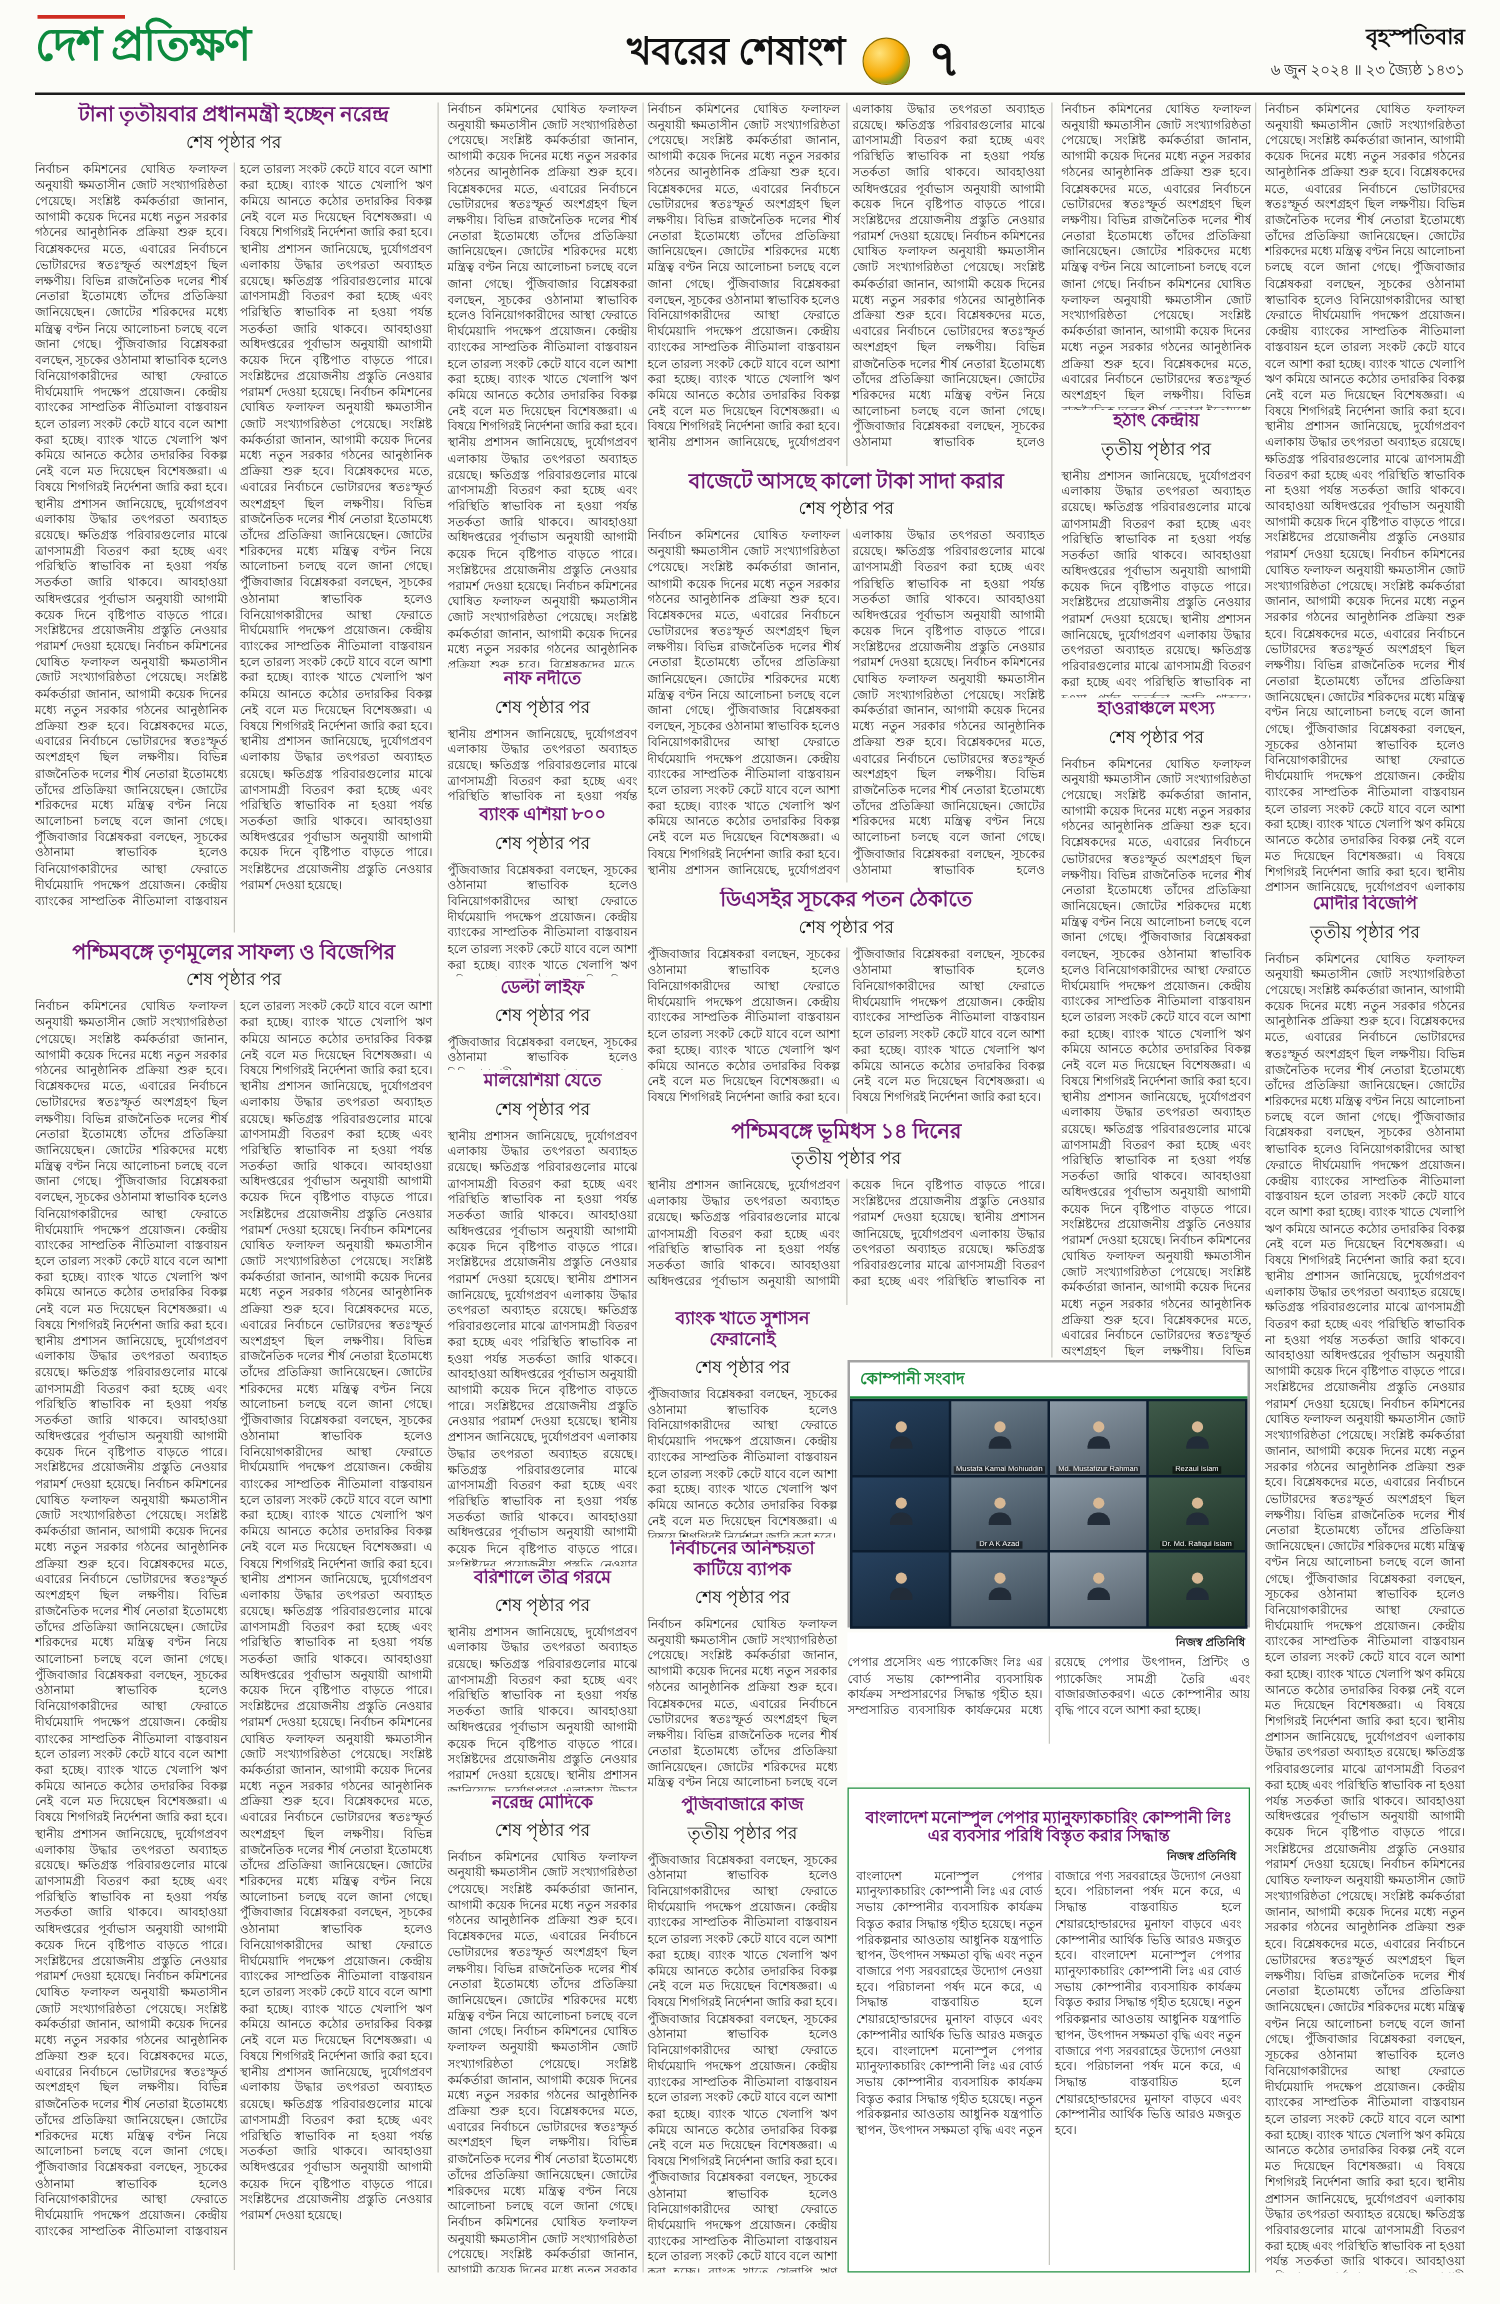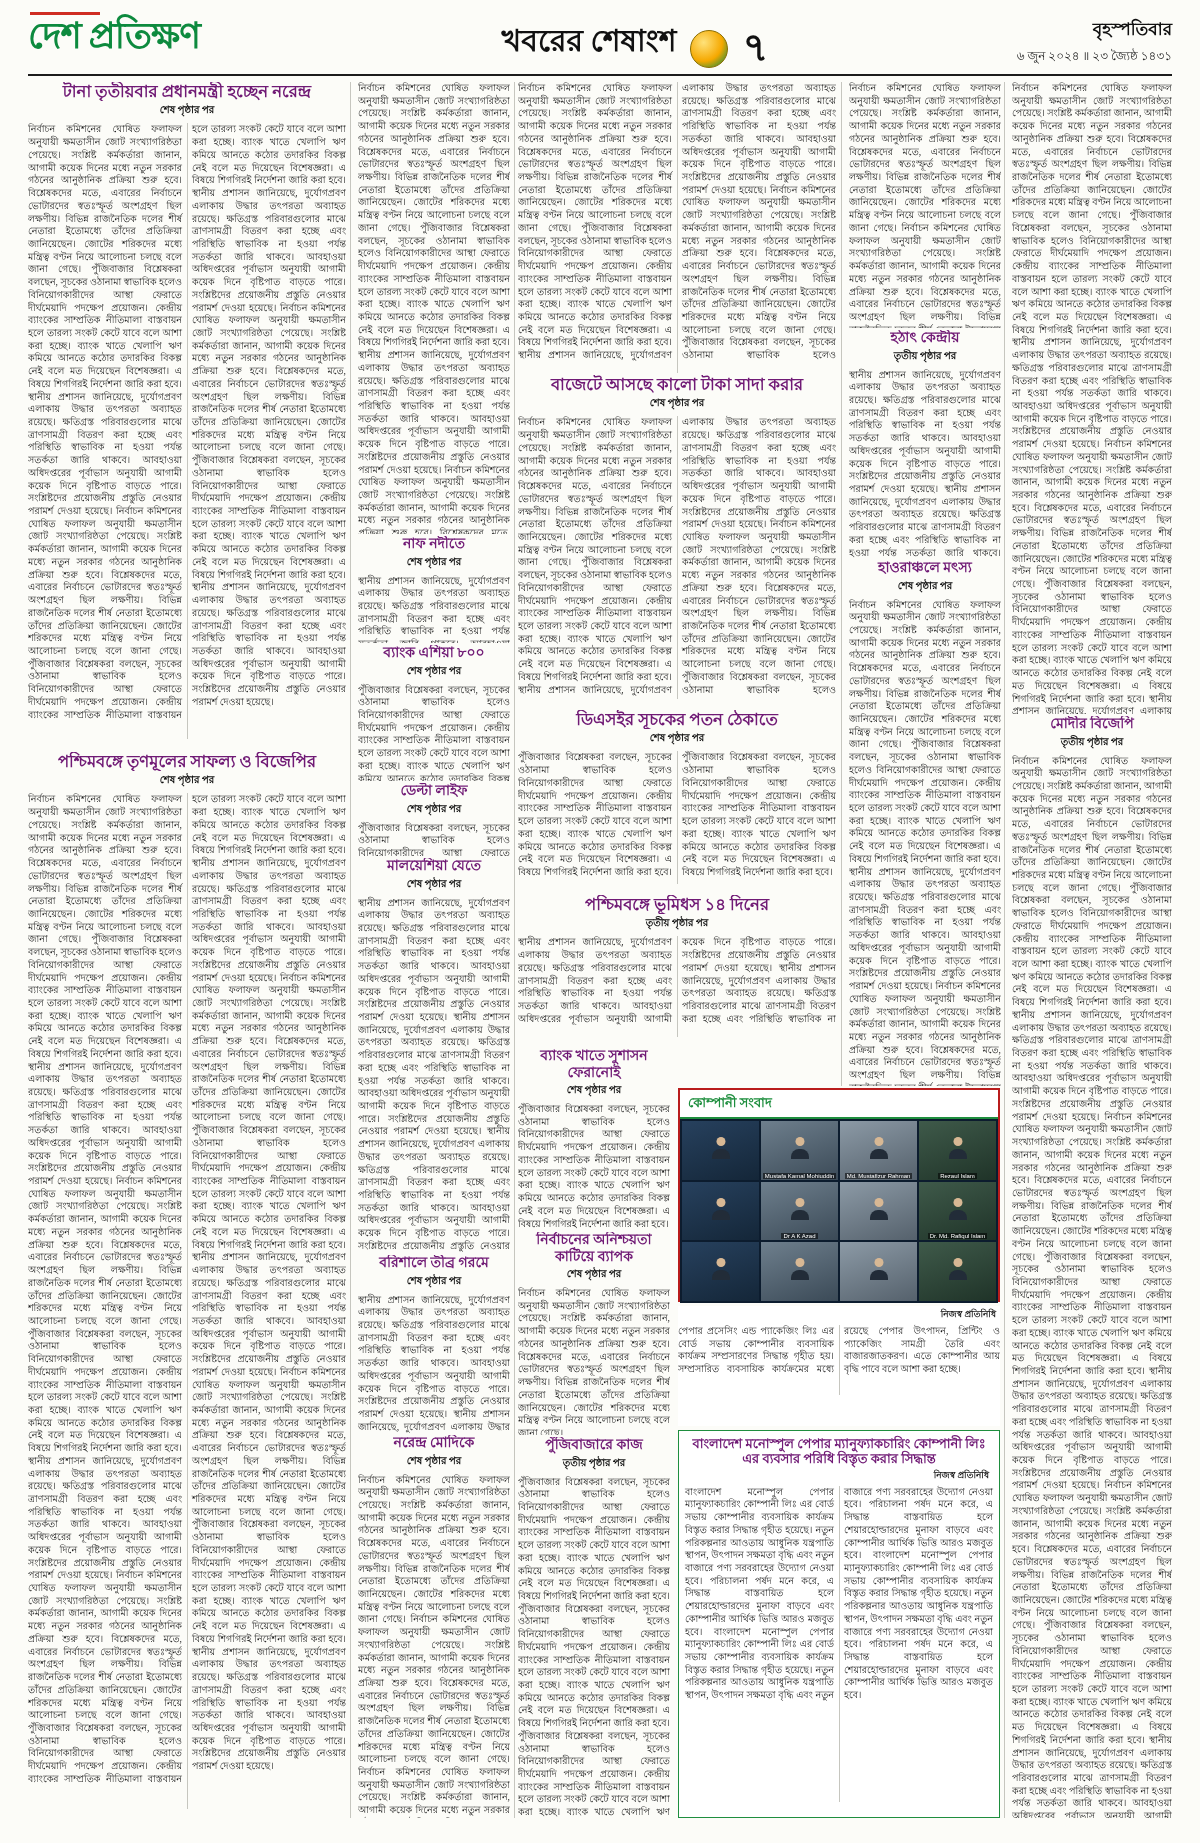--- a/index.html
+++ b/index.html
@@ -22,48 +22,48 @@
   .header-day{font-size:17px;font-weight:bold;color:#111;}
   .header-date-line{font-size:12px;color:#222;margin-top:3px;}
   .header-rule{position:absolute;left:28px;top:74px;width:1144px;height:2px;background:#1c1c1c;}
 
   
   .vline{position:absolute;width:1px;background:#c6c6bf;}
   .block{position:absolute;overflow:hidden;}
   .headline{font-weight:bold;text-align:center;color:#701a75;line-height:1.18;margin:0 0 1px 0;}
   .h-lg{font-size:16.5px;white-space:nowrap;overflow:hidden;}
   .h-md{font-size:14px;}
-  .continued{font-size:10px;font-weight:bold;text-align:center;margin:1px 0 4px 0;color:#111;}
+  .continued{font-size:14px;font-weight:normal;text-align:center;margin:1px 0 4px 0;color:#111;}
   .body-text{font-size:9.5px;line-height:1.34;text-align:justify;color:#1c1c1c;word-break:break-word;}
   .cols2{column-count:2;column-gap:10px;column-rule:1px solid #c6c6bf;}
 
   
   .company-box{position:absolute;left:678px;top:1088px;width:322px;height:214px;
-               border:2px solid #b91c1c;background:#fff;box-sizing:border-box;}
+               border:2px solid #a3a3a3;background:#fff;box-sizing:border-box;}
   .company-label{font-size:13px;font-weight:bold;color:#1e8e3e;padding:3px 8px;border-bottom:2px solid #1e8e3e;}
   .photo{width:100%;height:calc(100% - 26px);background:#0c1c2e;display:grid;
          grid-template-columns:repeat(4,1fr);grid-template-rows:repeat(3,1fr);gap:2px;padding:2px;box-sizing:border-box;}
   .tile{position:relative;overflow:hidden;display:flex;align-items:flex-end;justify-content:center;}
   .tile:nth-child(4n+1){background:linear-gradient(160deg,#27415e,#142638);}
   .tile:nth-child(4n+2){background:linear-gradient(160deg,#6e7f8d,#3b4a57);}
   .tile:nth-child(4n+3){background:linear-gradient(160deg,#8c9aa6,#55616c);}
   .tile:nth-child(4n){background:linear-gradient(160deg,#3f5a4a,#1f3328);}
   .tile-person{position:absolute;left:50%;top:46%;transform:translate(-50%,-50%);width:22px;height:22px;}
   .tile-person::before{content:"";position:absolute;left:50%;top:0;transform:translateX(-50%);
         width:9px;height:9px;border-radius:50%;background:#d8b894;}
   .tile-person::after{content:"";position:absolute;left:50%;bottom:0;transform:translateX(-50%);
         width:18px;height:10px;border-radius:8px 8px 0 0;background:#222c38;}
   .tile-name{position:relative;z-index:2;font-family:"Liberation Sans","DejaVu Sans",sans-serif;
         font-size:6px;color:#fff;background:rgba(0,0,0,.55);padding:0 2px;margin-bottom:1px;
         max-width:95%;white-space:nowrap;overflow:hidden;}
 
   .news-box{position:absolute;left:678px;width:322px;box-sizing:border-box;background:#fff;overflow:hidden;}
   .news-box .headline{font-size:13px;}
   .news-byline{font-size:9px;font-weight:bold;text-align:right;margin:1px 4px 3px 0;}
-  .green-border{border:1.5px solid #1e8e3e;padding:5px 6px;}
+  .green-border{border:1.5px solid #1e8e3e;padding:15px 6px;}
 </style>
 </head>
 <body>
 
 <div class="page">
 
   <div class="masthead">
     <div class="masthead-accent"></div>
     <div class="masthead-title">দেশ প্রতিক্ষণ</div>
   </div>

